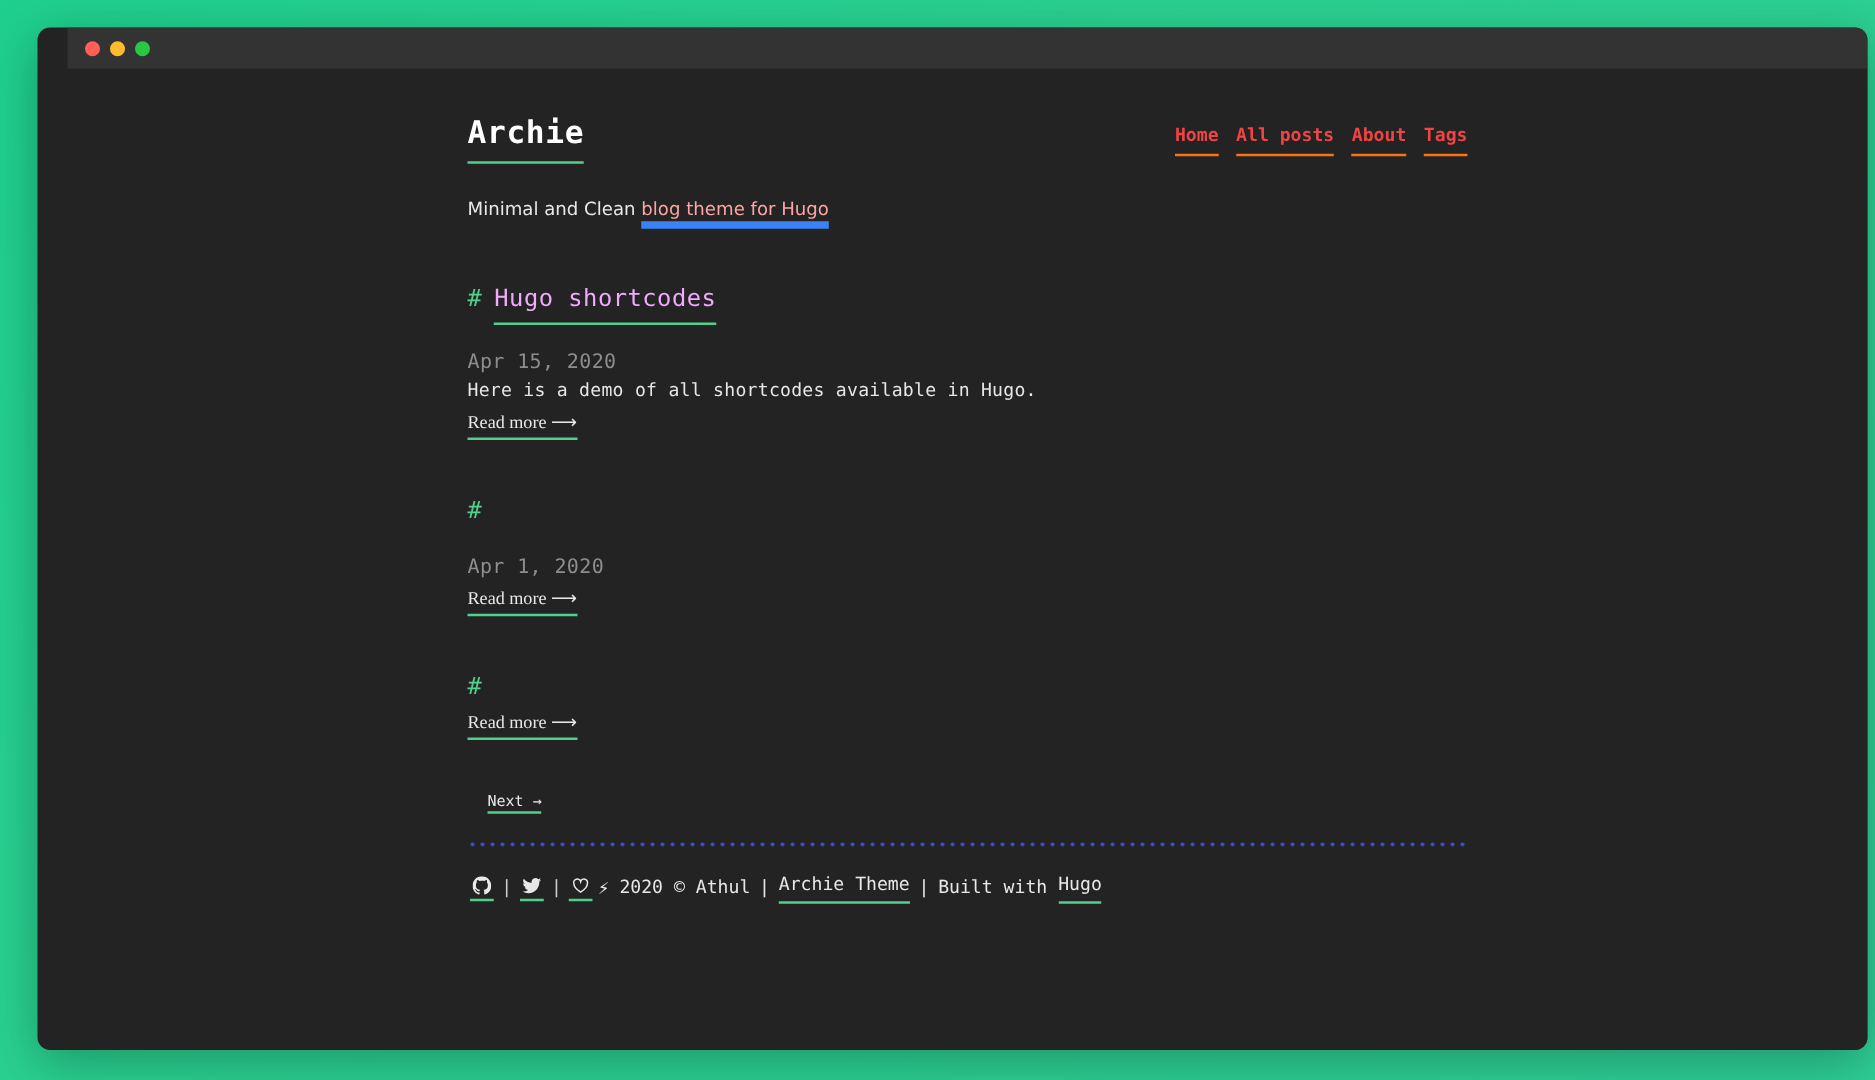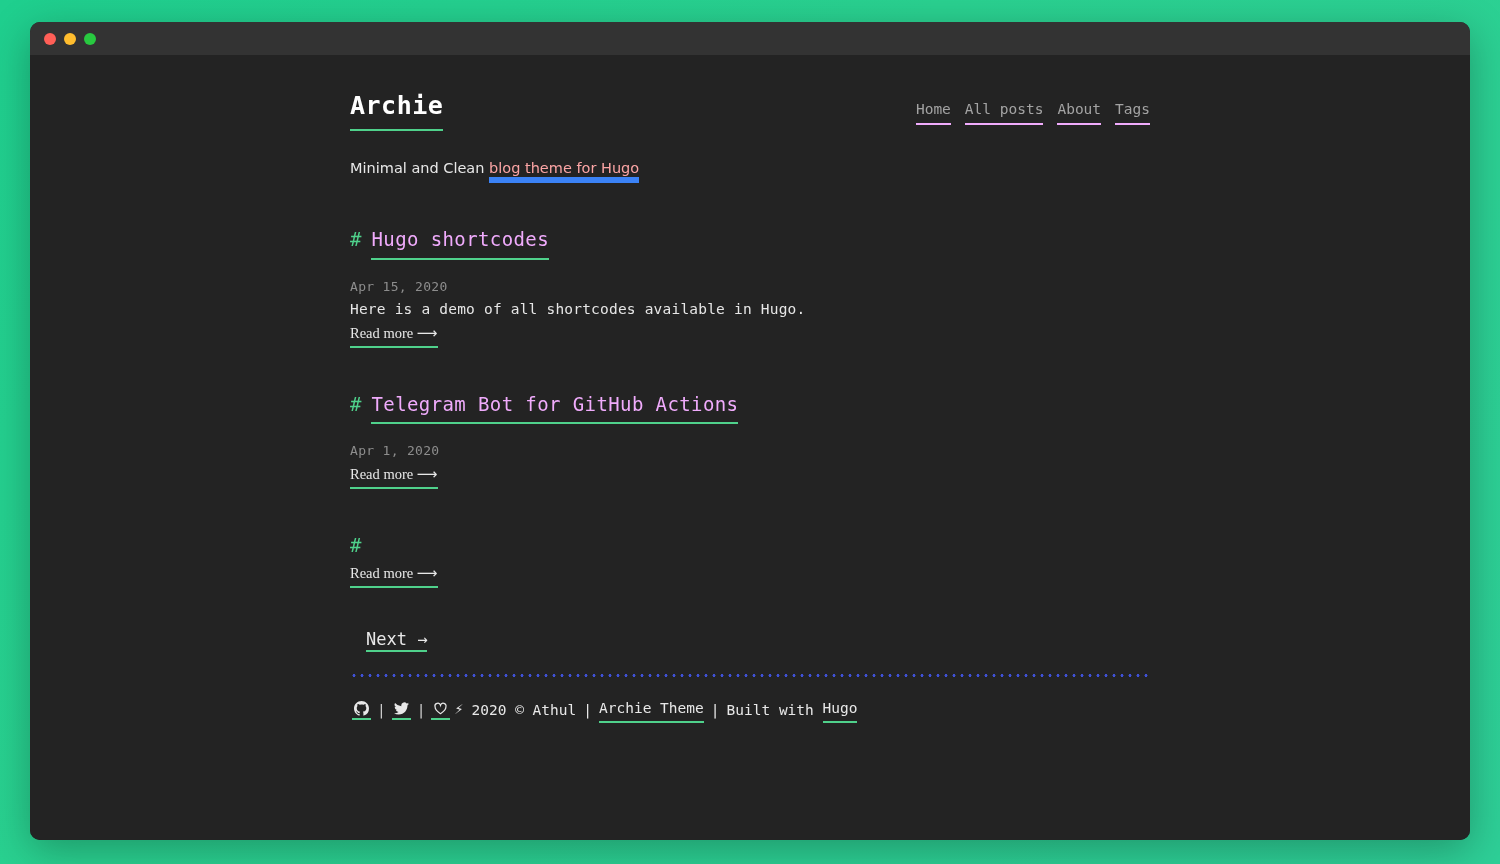--- a/index.html
+++ b/index.html
@@ -19,20 +19,21 @@
   .window {
     position: absolute;
     left: 30px;
     top: 22px;
     width: 1440px;
     height: 818px;
     border-radius: 10px;
     overflow: hidden;
     box-shadow: 0 10px 40px rgba(0,0,0,0.28);
     background: #232323;
+    padding-left: 24px;
   }
   .titlebar {
     height: 33px;
     background: #333333;
     display: flex;
     align-items: center;
     padding-left: 14px;
     box-sizing: border-box;
   }
   .dot {
@@ -79,25 +80,26 @@
     border-bottom: 2px solid #4fd18b;
     padding-bottom: 3px;
     display: inline-block;
   }
   .nav {
     display: flex;
     gap: 14px;
     padding-bottom: 6px;
   }
   .nav a {
-    color: #a3a3a3;
-    text-decoration: none;
-    font-size: 14.5px;
-    border-bottom: 2px solid #f0abfc;
+    color: #ef4444;
+    text-decoration: none;
+    font-size: 14.5px;
+    border-bottom: 2px solid #f97316;
     padding-bottom: 2px;
+    font-weight: bold;
   }
 
   .tagline {
     margin-top: 26px;
     font-family: "DejaVu Sans", "Liberation Sans", sans-serif;
     font-size: 14.5px;
     color: #e8e8e8;
   }
   .tagline a {
     color: #fca5a5;
@@ -121,21 +123,21 @@
   .post-title {
     color: #f0abfc;
     font-size: 19px;
     text-decoration: none;
     border-bottom: 2px solid #4fd18b;
     padding-bottom: 3px;
     letter-spacing: 0.4px;
   }
   .post-date {
     color: #8d8d8d;
-    font-size: 13px;
+    font-size: 16px;
     margin-top: 17px;
     letter-spacing: 0.3px;
   }
   .post-summary {
     color: #e6e6e6;
     font-size: 14.5px;
     margin-top: 1px;
     max-width: 790px;
     letter-spacing: 0.2px;
   }
@@ -152,21 +154,21 @@
 
   .pager {
     margin-top: -4px;
     padding-left: 16px;
   }
   .pager a {
     color: #e8e8e8;
     text-decoration: none;
     border-bottom: 2px solid #4fd18b;
     padding-bottom: 1px;
-    font-size: 17px;
+    font-size: 12px;
   }
 
   
   .divider {
     margin-top: 22px;
     height: 3px;
     width: 800px;
     background-image: radial-gradient(circle, #3f51d6 1.4px, rgba(0,0,0,0) 1.6px);
     background-size: 8px 3px;
     background-repeat: repeat-x;
@@ -239,21 +241,20 @@
             <a class="post-title" href="#">Hugo shortcodes</a>
           </div>
           <div class="post-date">Apr 15, 2020</div>
           <div class="post-summary">Here is a demo of all shortcodes available in Hugo.</div>
           <a class="read-more" href="#">Read more ⟶</a>
         </article>
 
         <article class="post">
           <div class="post-head">
             <span class="hash">#</span>
-            <a class="post-title" href="#">Telegram Bot for GitHub Actions</a>
           </div>
           <div class="post-date">Apr 1, 2020</div>
           <a class="read-more" href="#">Read more ⟶</a>
         </article>
 
         <article class="post">
           <div class="post-head">
             <span class="hash">#</span>
           </div>
           <a class="read-more" href="#">Read more ⟶</a>

